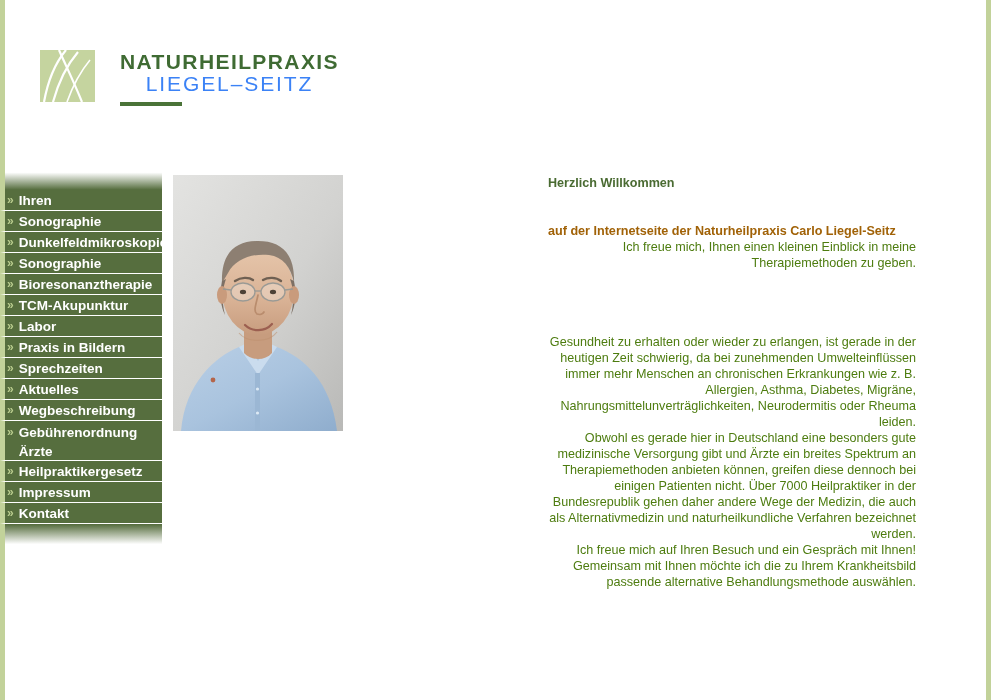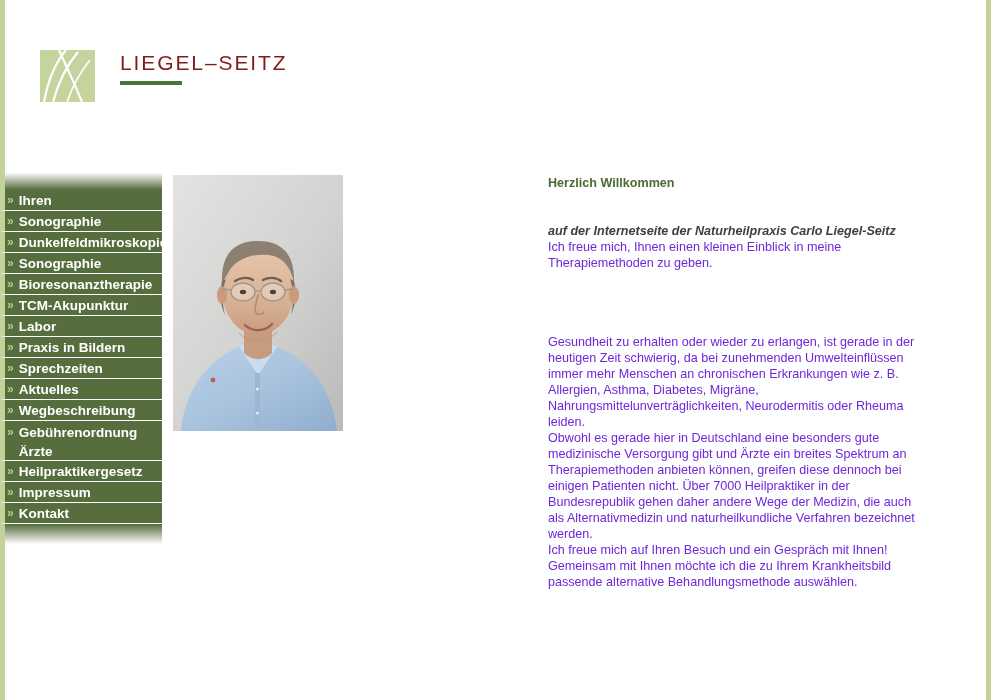--- a/index.html
+++ b/index.html
@@ -60,23 +60,24 @@
     font-weight: bold;
     letter-spacing: 1.4px;
     color: #3f6b33;
     line-height: 21px;
     white-space: nowrap;
   }
   .logo-line2 {
     font-size: 21px;
     font-weight: normal;
     letter-spacing: 1.9px;
-    color: #7f1d1d;
+    color: #3b82f6;
     line-height: 23px;
     white-space: nowrap;
+    text-align: center;
   }
   .logo-rule {
     margin-top: 7px;
     width: 62px;
     height: 4px;
     background: #4a7338;
   }
 
   
   #sidebar {
@@ -151,25 +152,24 @@
     line-height: 16px;
     color: #a89b35;
   }
   .t-head {
     font-weight: bold;
     color: #4a6b32;
     line-height: 16px;
   }
   .t-sub {
     font-weight: bold;
-    font-style: italic;
-    color: #404040;
+    color: #a16207;
     line-height: 16px;
   }
-  .t-body { color: #6d28d9; }
+  .t-body { color: #4d7c0f; text-align: right; }
   .gap-24 { height: 32px; }
   .gap-64 { height: 63px; }
 </style>
 </head>
 <body>
 
 <div id="page">
 
   <div class="edge-stripe left"></div>
   <div class="edge-stripe right"></div>
@@ -178,20 +178,21 @@
     <div id="logo-mark">
       <svg id="logo-svg" width="55" height="52" viewBox="0 0 55 52">
         <rect x="0" y="0" width="55" height="52" fill="#c5d49f"></rect>
         <path d="M4 52 C 8 30, 16 12, 26 0" stroke="#ffffff" stroke-width="2.2" fill="none"></path>
         <path d="M13 52 C 18 34, 26 16, 38 2" stroke="#ffffff" stroke-width="2.2" fill="none"></path>
         <path d="M19 0 C 26 16, 34 32, 42 52" stroke="#ffffff" stroke-width="2.2" fill="none"></path>
         <path d="M27 52 C 32 38, 40 22, 50 10" stroke="#ffffff" stroke-width="1.6" fill="none"></path>
       </svg>
     </div>
     <div id="logo-words">
+      <div class="logo-line1">NATURHEILPRAXIS</div>
       <div class="logo-line2">LIEGEL–SEITZ</div>
       <div class="logo-rule"></div>
     </div>
   </div>
 
   <nav id="sidebar">
     <div class="nav-cap-top"></div>
 
     <div class="nav-item">
       <span class="nav-chev">»</span>

